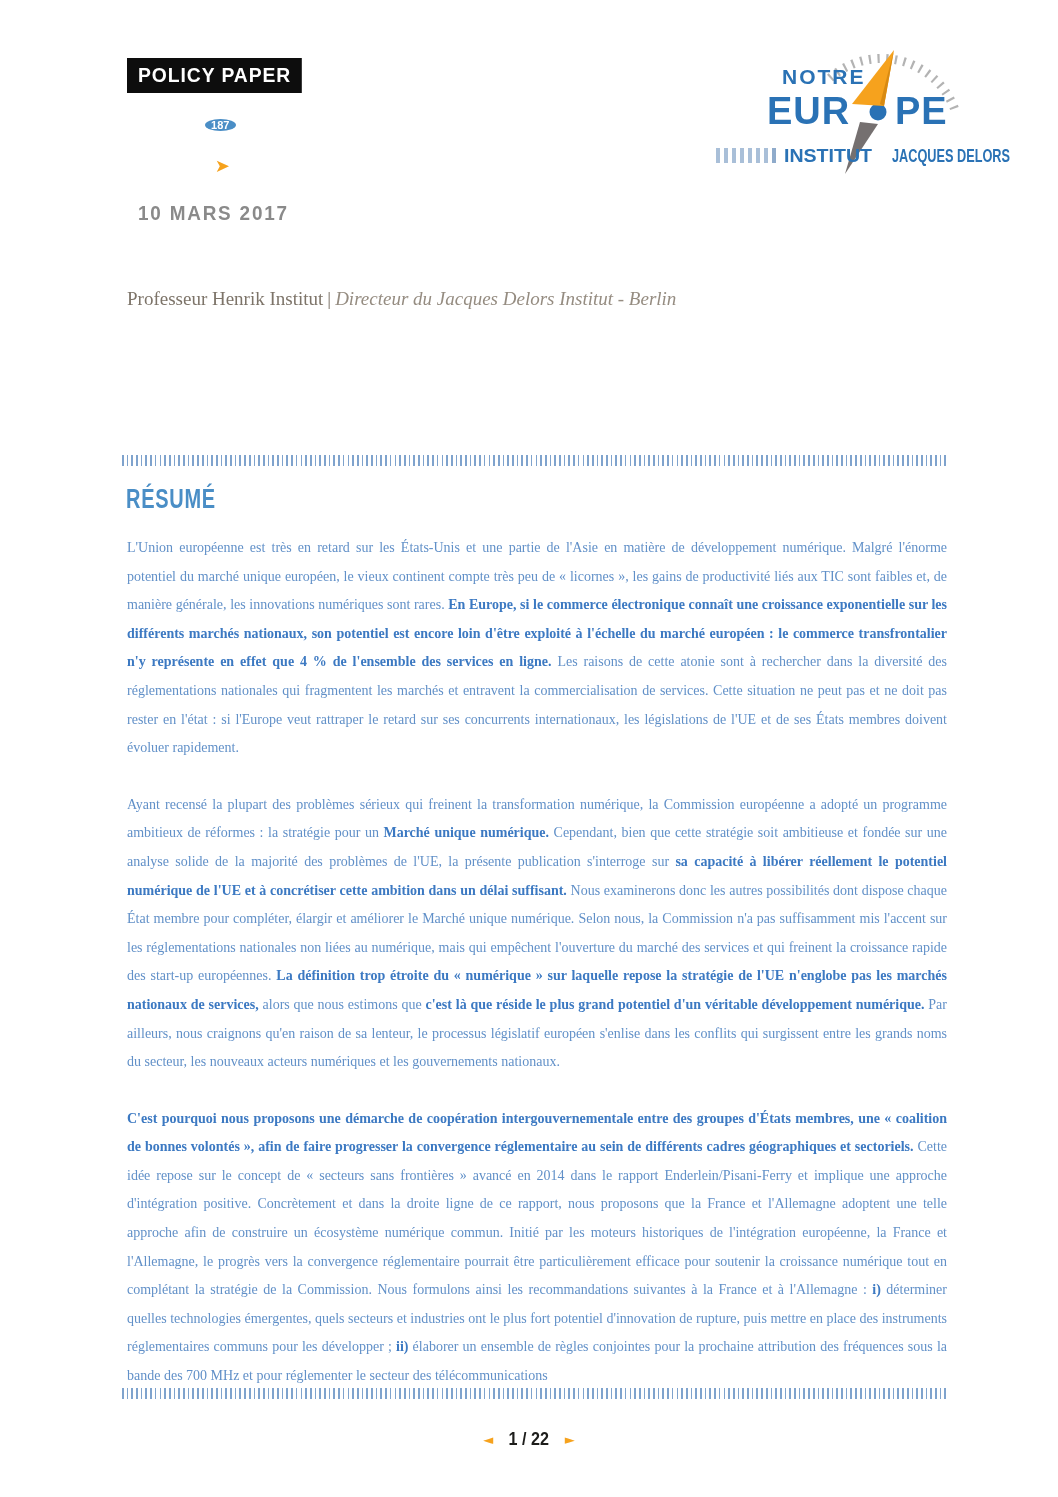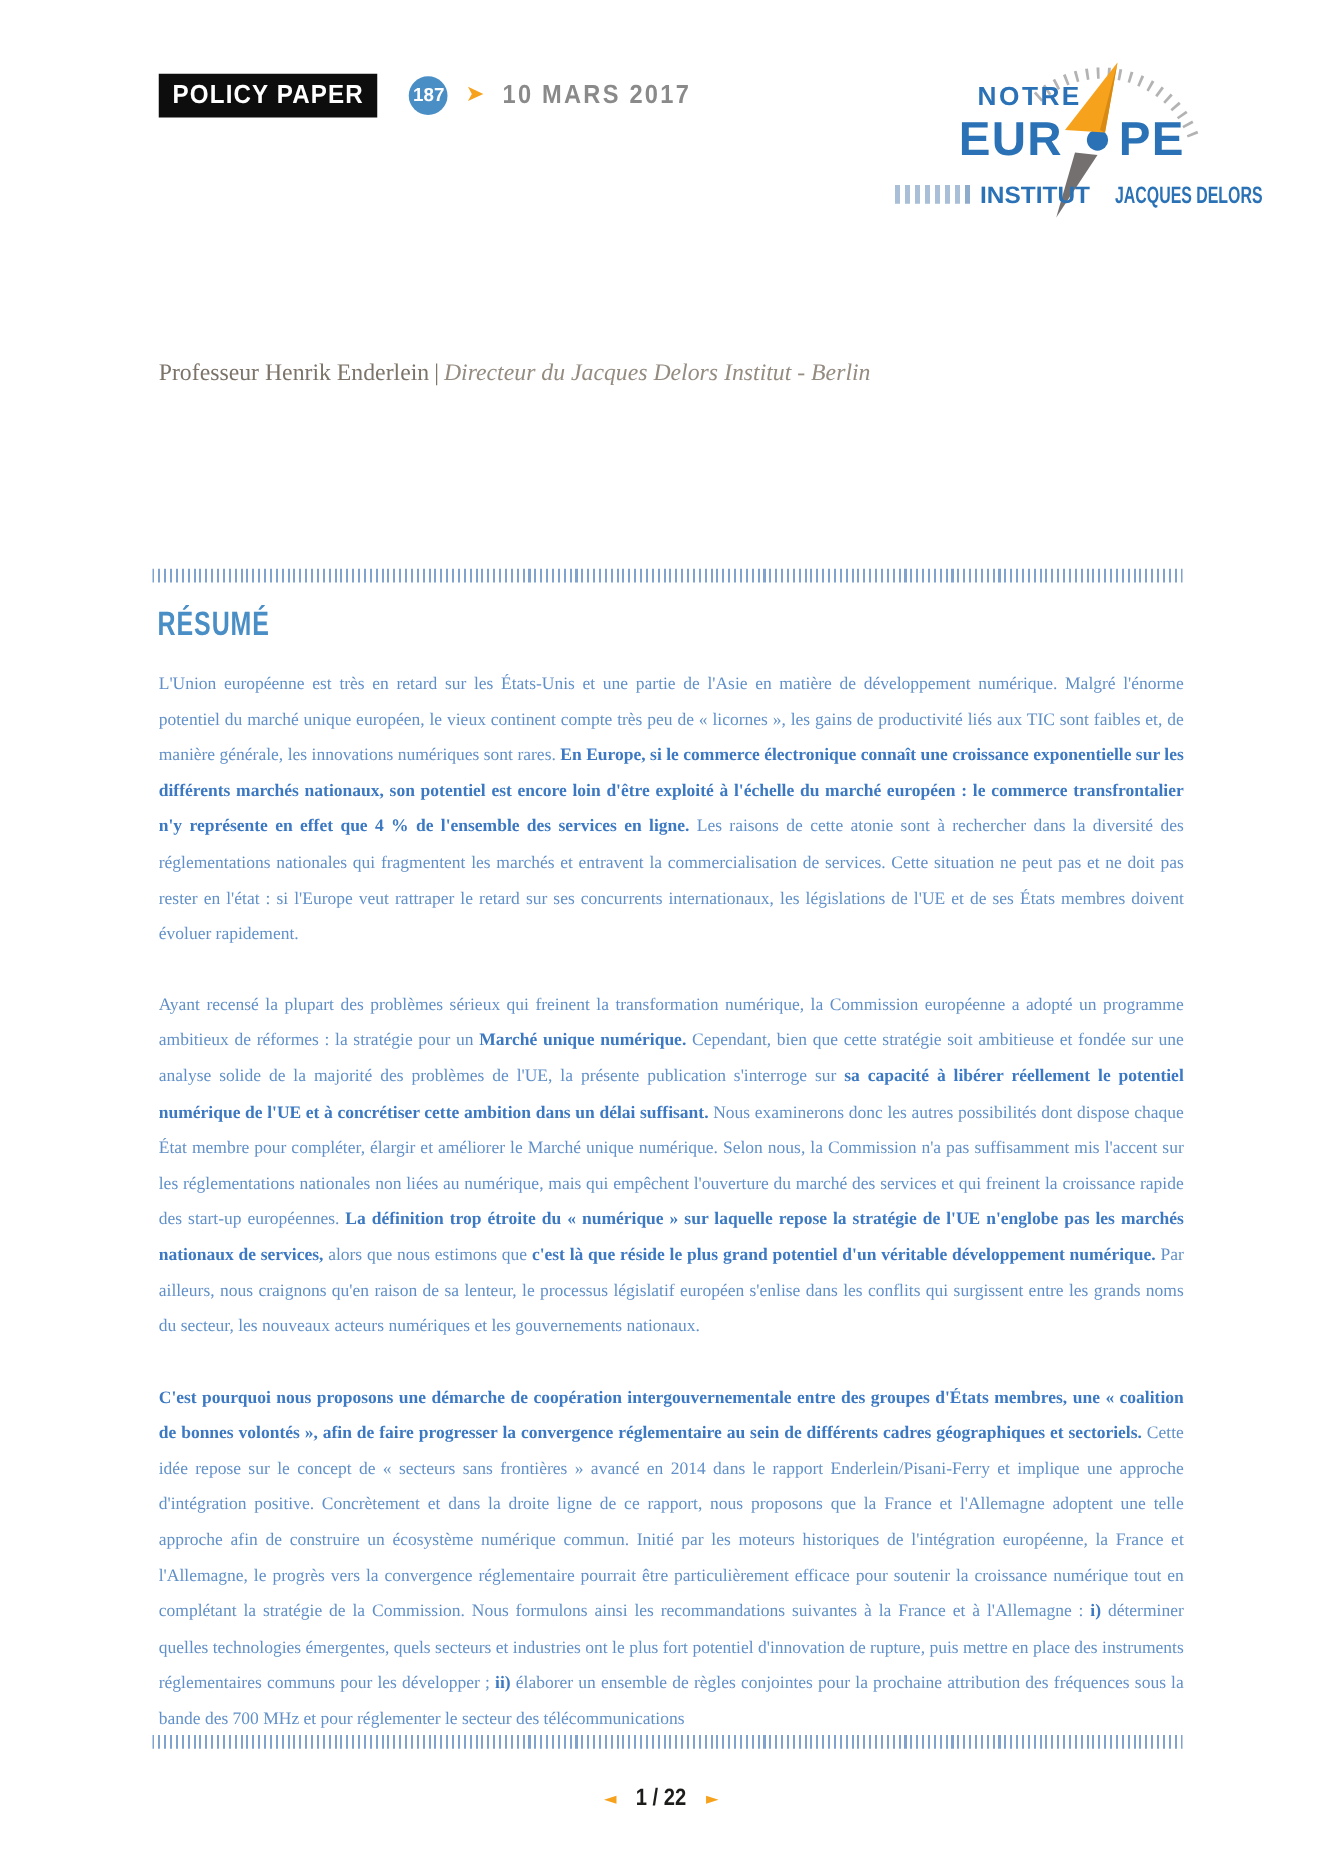--- a/index.html
+++ b/index.html
@@ -11,37 +11,38 @@
     width: 1058px;
     height: 1497px;
     background: #ffffff;
     overflow: hidden;
   }
 
   
   .header-row {
     position: absolute;
     left: 127px; top: 58px;
-    display: flex; align-items: center; gap: 14px;
+    display: flex; align-items: center; gap: 26px;
     height: 36px;
+    flex-direction: column;
   }
   .pp-badge {
     background: #0d0d0d; color: #ffffff;
     font-family: "Liberation Sans", sans-serif;
     font-weight: bold; font-size: 21px;
     letter-spacing: 1px;
     padding: 5px 12px 6px 12px;
     transform: scaleX(0.92); transform-origin: 0 50%;
     white-space: nowrap;
   }
   .issue-circle {
     width: 31px; height: 31px; border-radius: 50%;
     background: #4a8ec6; color: #ffffff;
     font-family: "Liberation Sans", sans-serif;
-    font-weight: bold; font-size: 15px;
+    font-weight: bold; font-size: 11px;
     display: flex; align-items: center; justify-content: center;
     margin-left: -4px;
   }
   .header-arrow {
     color: #f6a21d; font-size: 18px;
     font-family: "DejaVu Sans", sans-serif;
     line-height: 1;
   }
   .header-date {
     color: #8a8a8a;
@@ -175,21 +176,21 @@
         <rect x="60" y="104" width="4" height="15" fill="#8fabcb"></rect>
       </g>
       <text x="72" y="118" font-family="Liberation Sans, sans-serif" font-weight="bold" font-size="19" fill="#2a72b5" textLength="88" lengthAdjust="spacingAndGlyphs">INSTITUT</text>
       <text x="180" y="118" font-family="Liberation Sans, sans-serif" font-weight="bold" font-size="19" fill="#2a72b5" textLength="118" lengthAdjust="spacingAndGlyphs">JACQUES DELORS</text>
     </svg>
   </div>
 
 
   <div class="authors">
     <div class="author-line">
-      <span class="author-name">Professeur Henrik Enderlein</span><span class="author-sep">|</span><span class="author-role">Directeur du Jacques Delors Institut - Berlin</span>
+      <span class="author-name">Professeur Henrik Institut</span><span class="author-sep">|</span><span class="author-role">Directeur du Jacques Delors Institut - Berlin</span>
     </div>
   </div>
 
   <div class="tick-divider divider-top"></div>
 
   <div class="resume-heading">RÉSUMÉ</div>
 
   <div class="resume-body" id="resume-paragraphs">
       <p class="body-para"><span class="seg-regular">L'Union européenne est très en retard sur les États-Unis et une partie de l'Asie en matière de développement numérique. Malgré l'énorme potentiel du marché unique européen, le vieux continent compte très peu de « licornes », les gains de productivité liés aux TIC sont faibles et, de manière générale, les innovations numériques sont rares. </span><span class="seg-bold">En Europe, si le commerce électronique connaît une croissance exponentielle sur les différents marchés nationaux, son potentiel est encore loin d'être exploité à l'échelle du marché européen : le commerce transfrontalier n'y représente en effet que 4 % de l'ensemble des services en ligne.</span><span class="seg-regular"> Les raisons de cette atonie sont à rechercher dans la diversité des réglementations nationales qui fragmentent les marchés et entravent la commercialisation de services. Cette situation ne peut pas et ne doit pas rester en l'état : si l'Europe veut rattraper le retard sur ses concurrents internationaux, les législations de l'UE et de ses États membres doivent évoluer rapidement.</span></p>
       <p class="body-para"><span class="seg-regular">Ayant recensé la plupart des problèmes sérieux qui freinent la transformation numérique, la Commission européenne a adopté un programme ambitieux de réformes : la stratégie pour un </span><span class="seg-bold">Marché unique numérique.</span><span class="seg-regular"> Cependant, bien que cette stratégie soit ambitieuse et fondée sur une analyse solide de la majorité des problèmes de l'UE, la présente publication s'interroge sur </span><span class="seg-bold">sa capacité à libérer réellement le potentiel numérique de l'UE et à concrétiser cette ambition dans un délai suffisant.</span><span class="seg-regular"> Nous examinerons donc les autres possibilités dont dispose chaque État membre pour compléter, élargir et améliorer le Marché unique numérique. Selon nous, la Commission n'a pas suffisamment mis l'accent sur les réglementations nationales non liées au numérique, mais qui empêchent l'ouverture du marché des services et qui freinent la croissance rapide des start-up européennes. </span><span class="seg-bold">La définition trop étroite du « numérique » sur laquelle repose la stratégie de l'UE n'englobe pas les marchés nationaux de services,</span><span class="seg-regular"> alors que nous estimons que </span><span class="seg-bold">c'est là que réside le plus grand potentiel d'un véritable développement numérique.</span><span class="seg-regular"> Par ailleurs, nous craignons qu'en raison de sa lenteur, le processus législatif européen s'enlise dans les conflits qui surgissent entre les grands noms du secteur, les nouveaux acteurs numériques et les gouvernements nationaux.</span></p>

